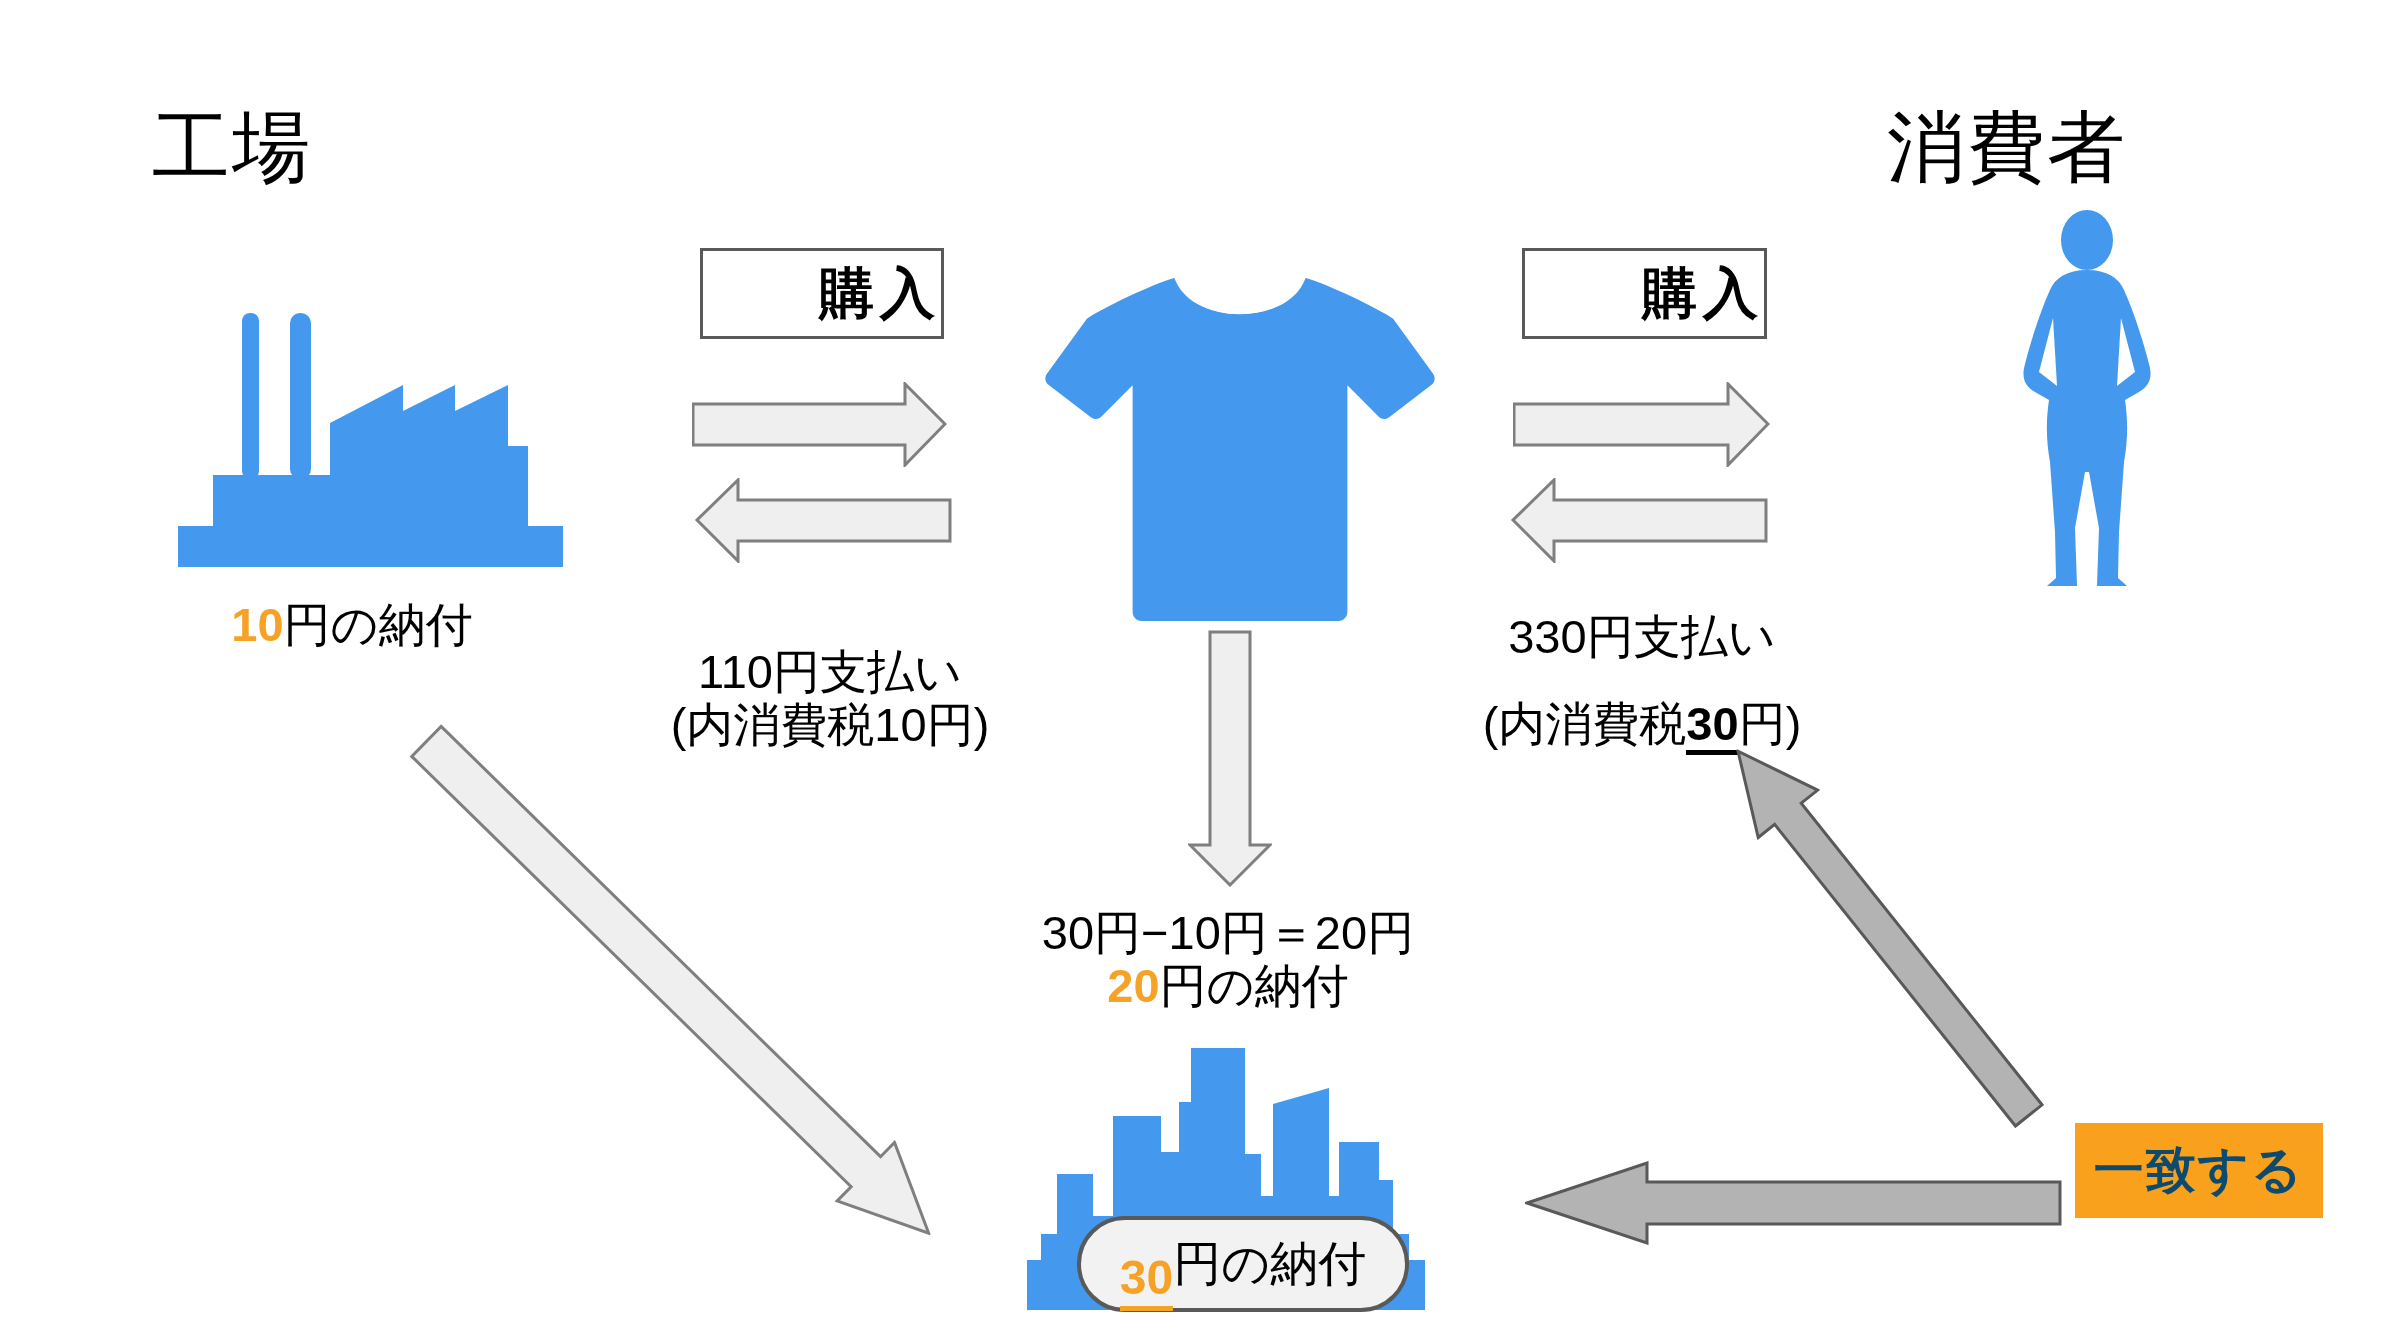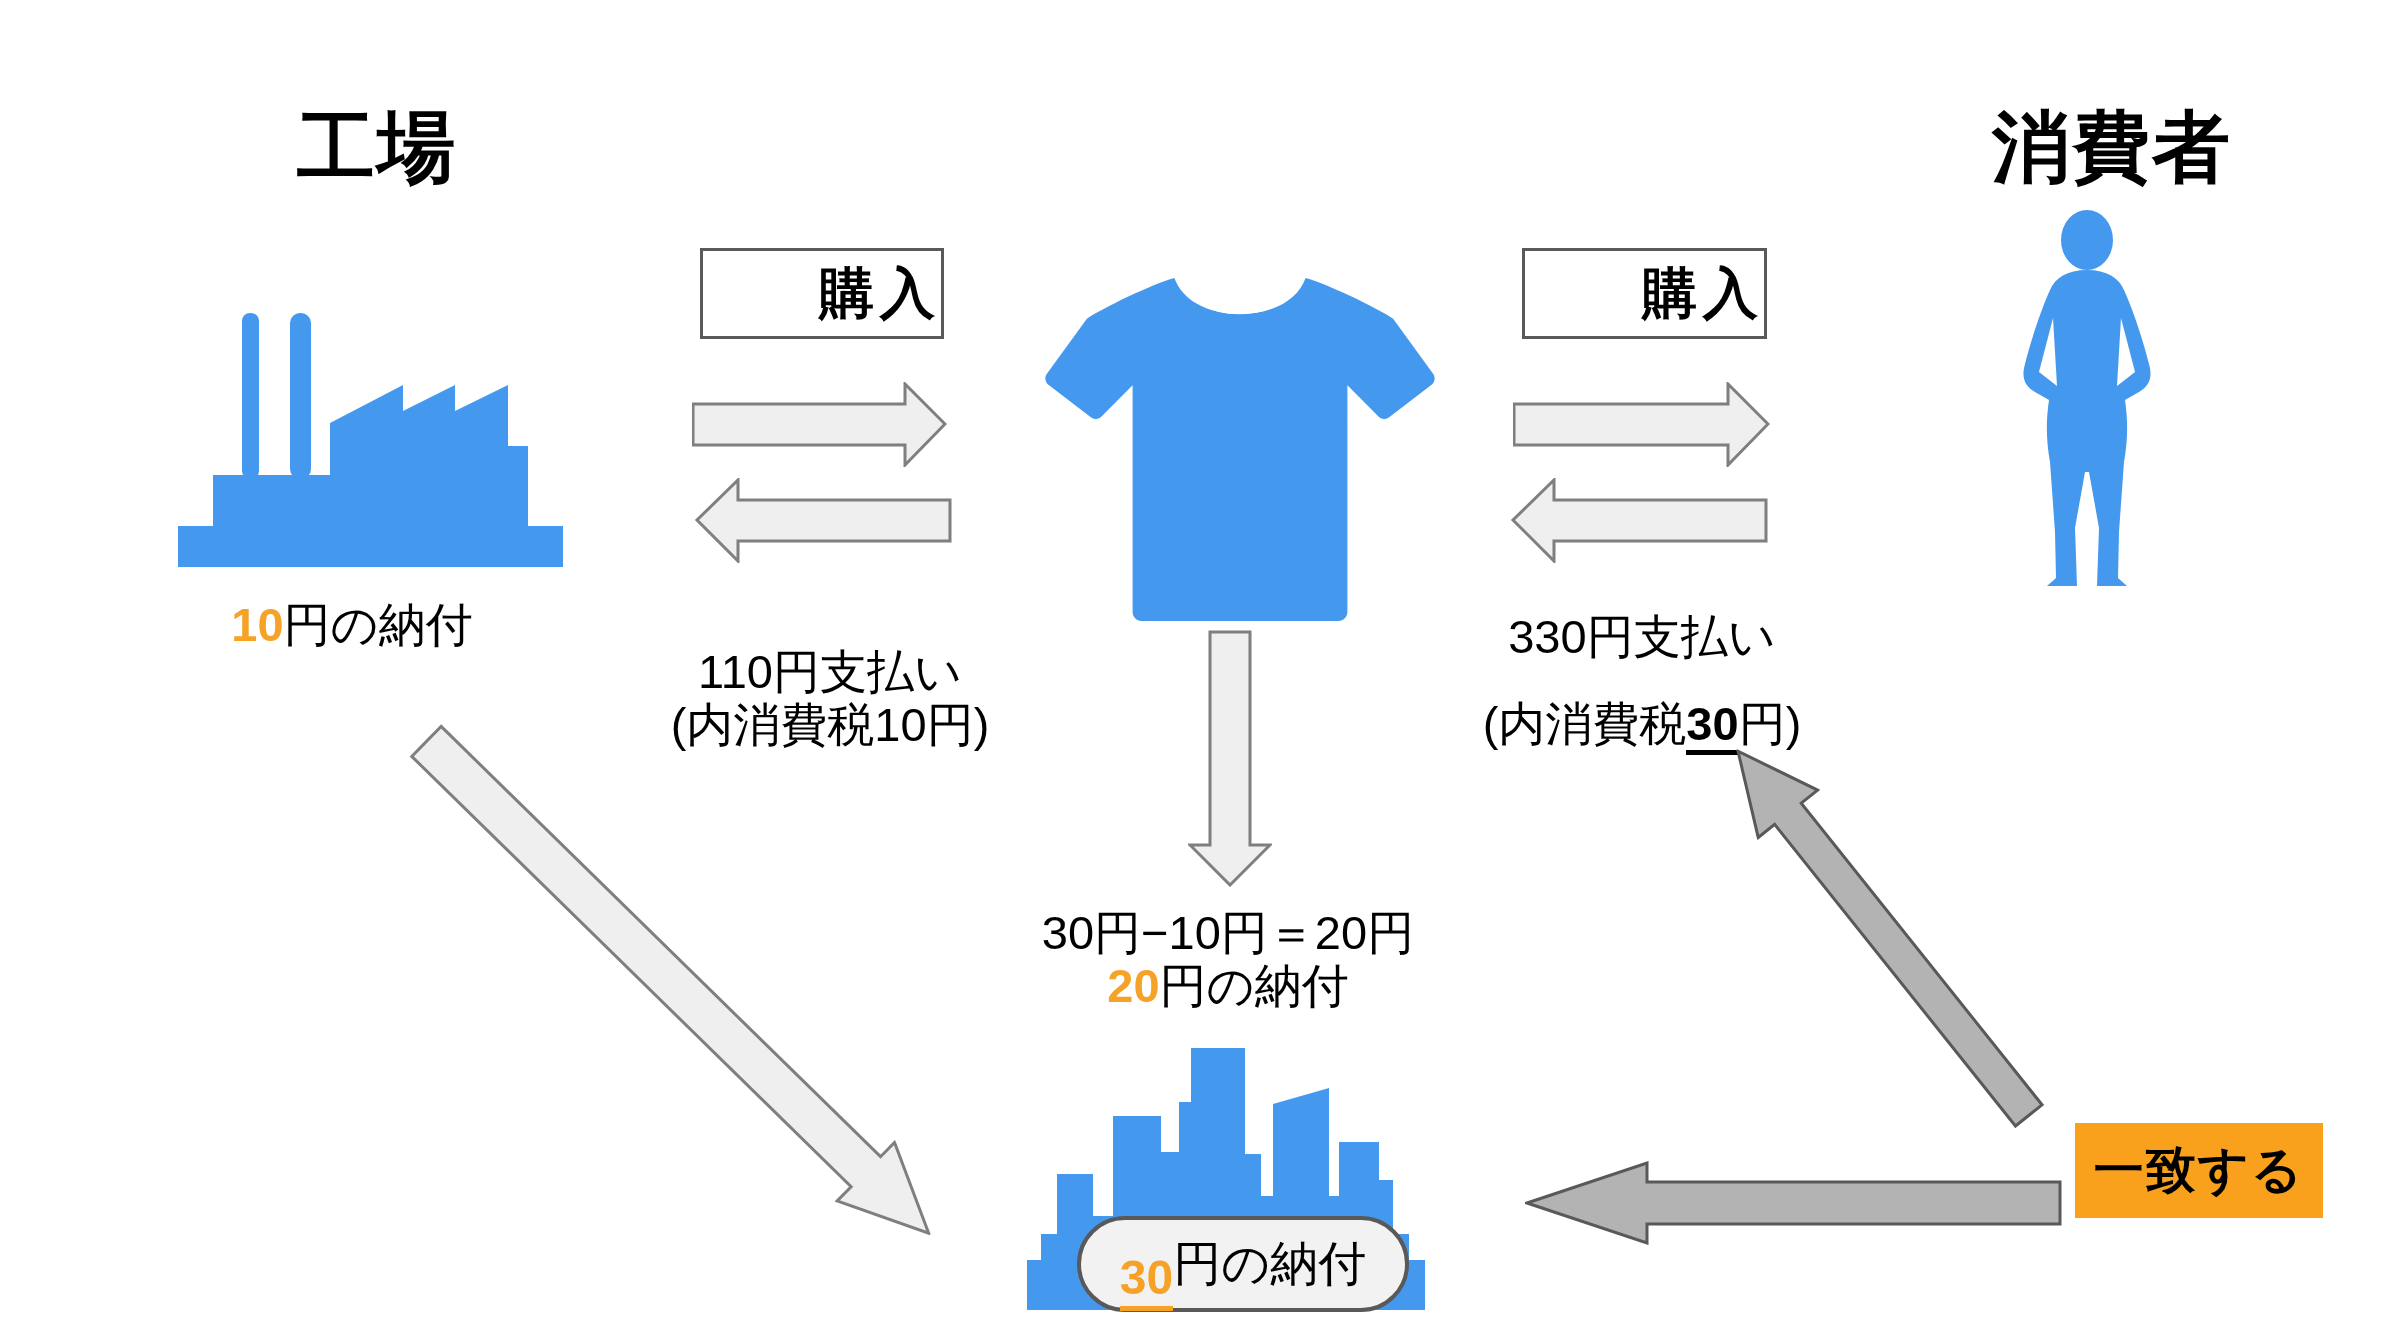--- a/index.html
+++ b/index.html
@@ -1,28 +1,28 @@
 <!DOCTYPE html>
 <html><head>
 <meta charset="utf-8">
 <style>
   html,body{margin:0;padding:0;background:#fff;}
   .page{position:relative;width:2406px;height:1338px;background:#ffffff;overflow:hidden;
         font-family:"Liberation Sans","DejaVu Sans",sans-serif;color:#000;}
   .abs{position:absolute;}
-  .ttl{position:absolute;font-size:78px;font-weight:700;text-align:center;letter-spacing:2px;white-space:nowrap;}
+  .ttl{position:absolute;font-size:78px;font-weight:400;text-align:left;letter-spacing:2px;white-space:nowrap;}
   .pbox{position:absolute;background:#ffffff;border:3px solid #595959;display:flex;align-items:center;justify-content:flex-end;
         font-size:55px;font-weight:700;letter-spacing:6px;box-sizing:border-box;}
   .btxt{position:absolute;font-size:47px;line-height:53px;text-align:center;white-space:nowrap;}
   .num{color:#F5A226;font-weight:700;}
   .bold{font-weight:700;}
   .u{display:inline-block;border-bottom:5px solid currentColor;padding-bottom:2px;line-height:1.05;margin-top:36px;}
   .badge{position:absolute;background:#F2F2F2;border:4px solid #595959;border-radius:50px;box-sizing:border-box;
          display:flex;align-items:center;justify-content:center;font-size:48px;white-space:nowrap;}
-  .match{position:absolute;background:#F9A11D;color:#000000;display:flex;align-items:center;justify-content:center;
+  .match{position:absolute;background:#F9A11D;color:#0c4a6e;display:flex;align-items:center;justify-content:center;
          font-size:50px;font-weight:700;letter-spacing:2px;}
 </style>
 </head>
 <body>
 
 <div class="page">
 
   <div class="ttl" style="left:152px;top:96px;width:450px">工場</div>
   <div class="ttl" style="left:1887px;top:96px;width:450px">消費者</div>
 

